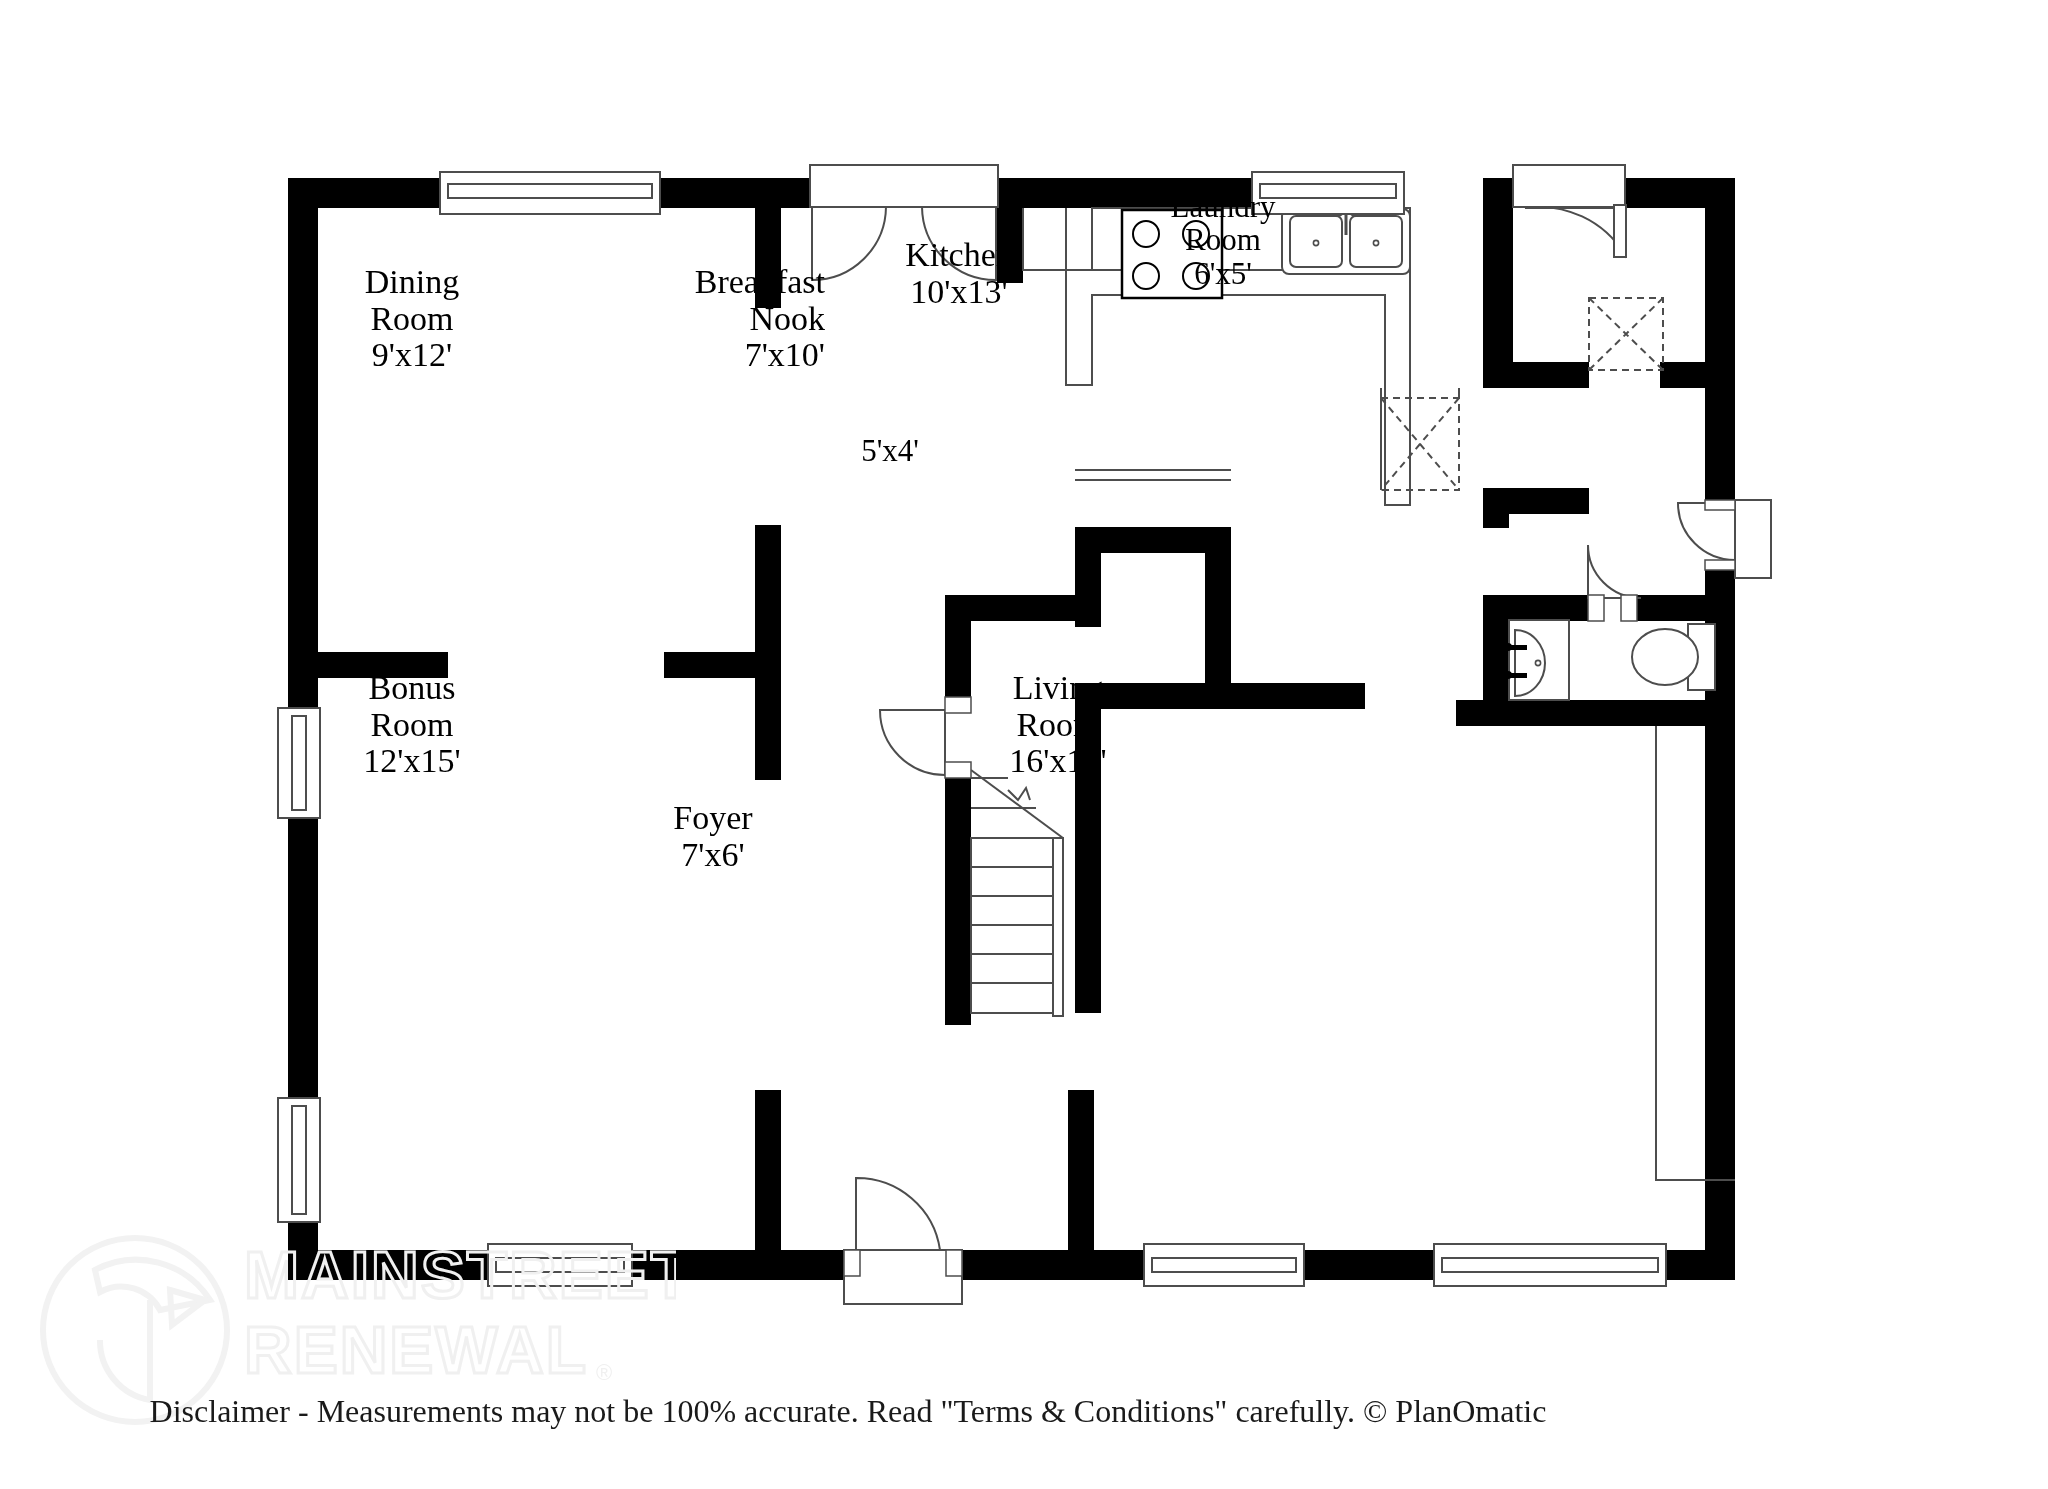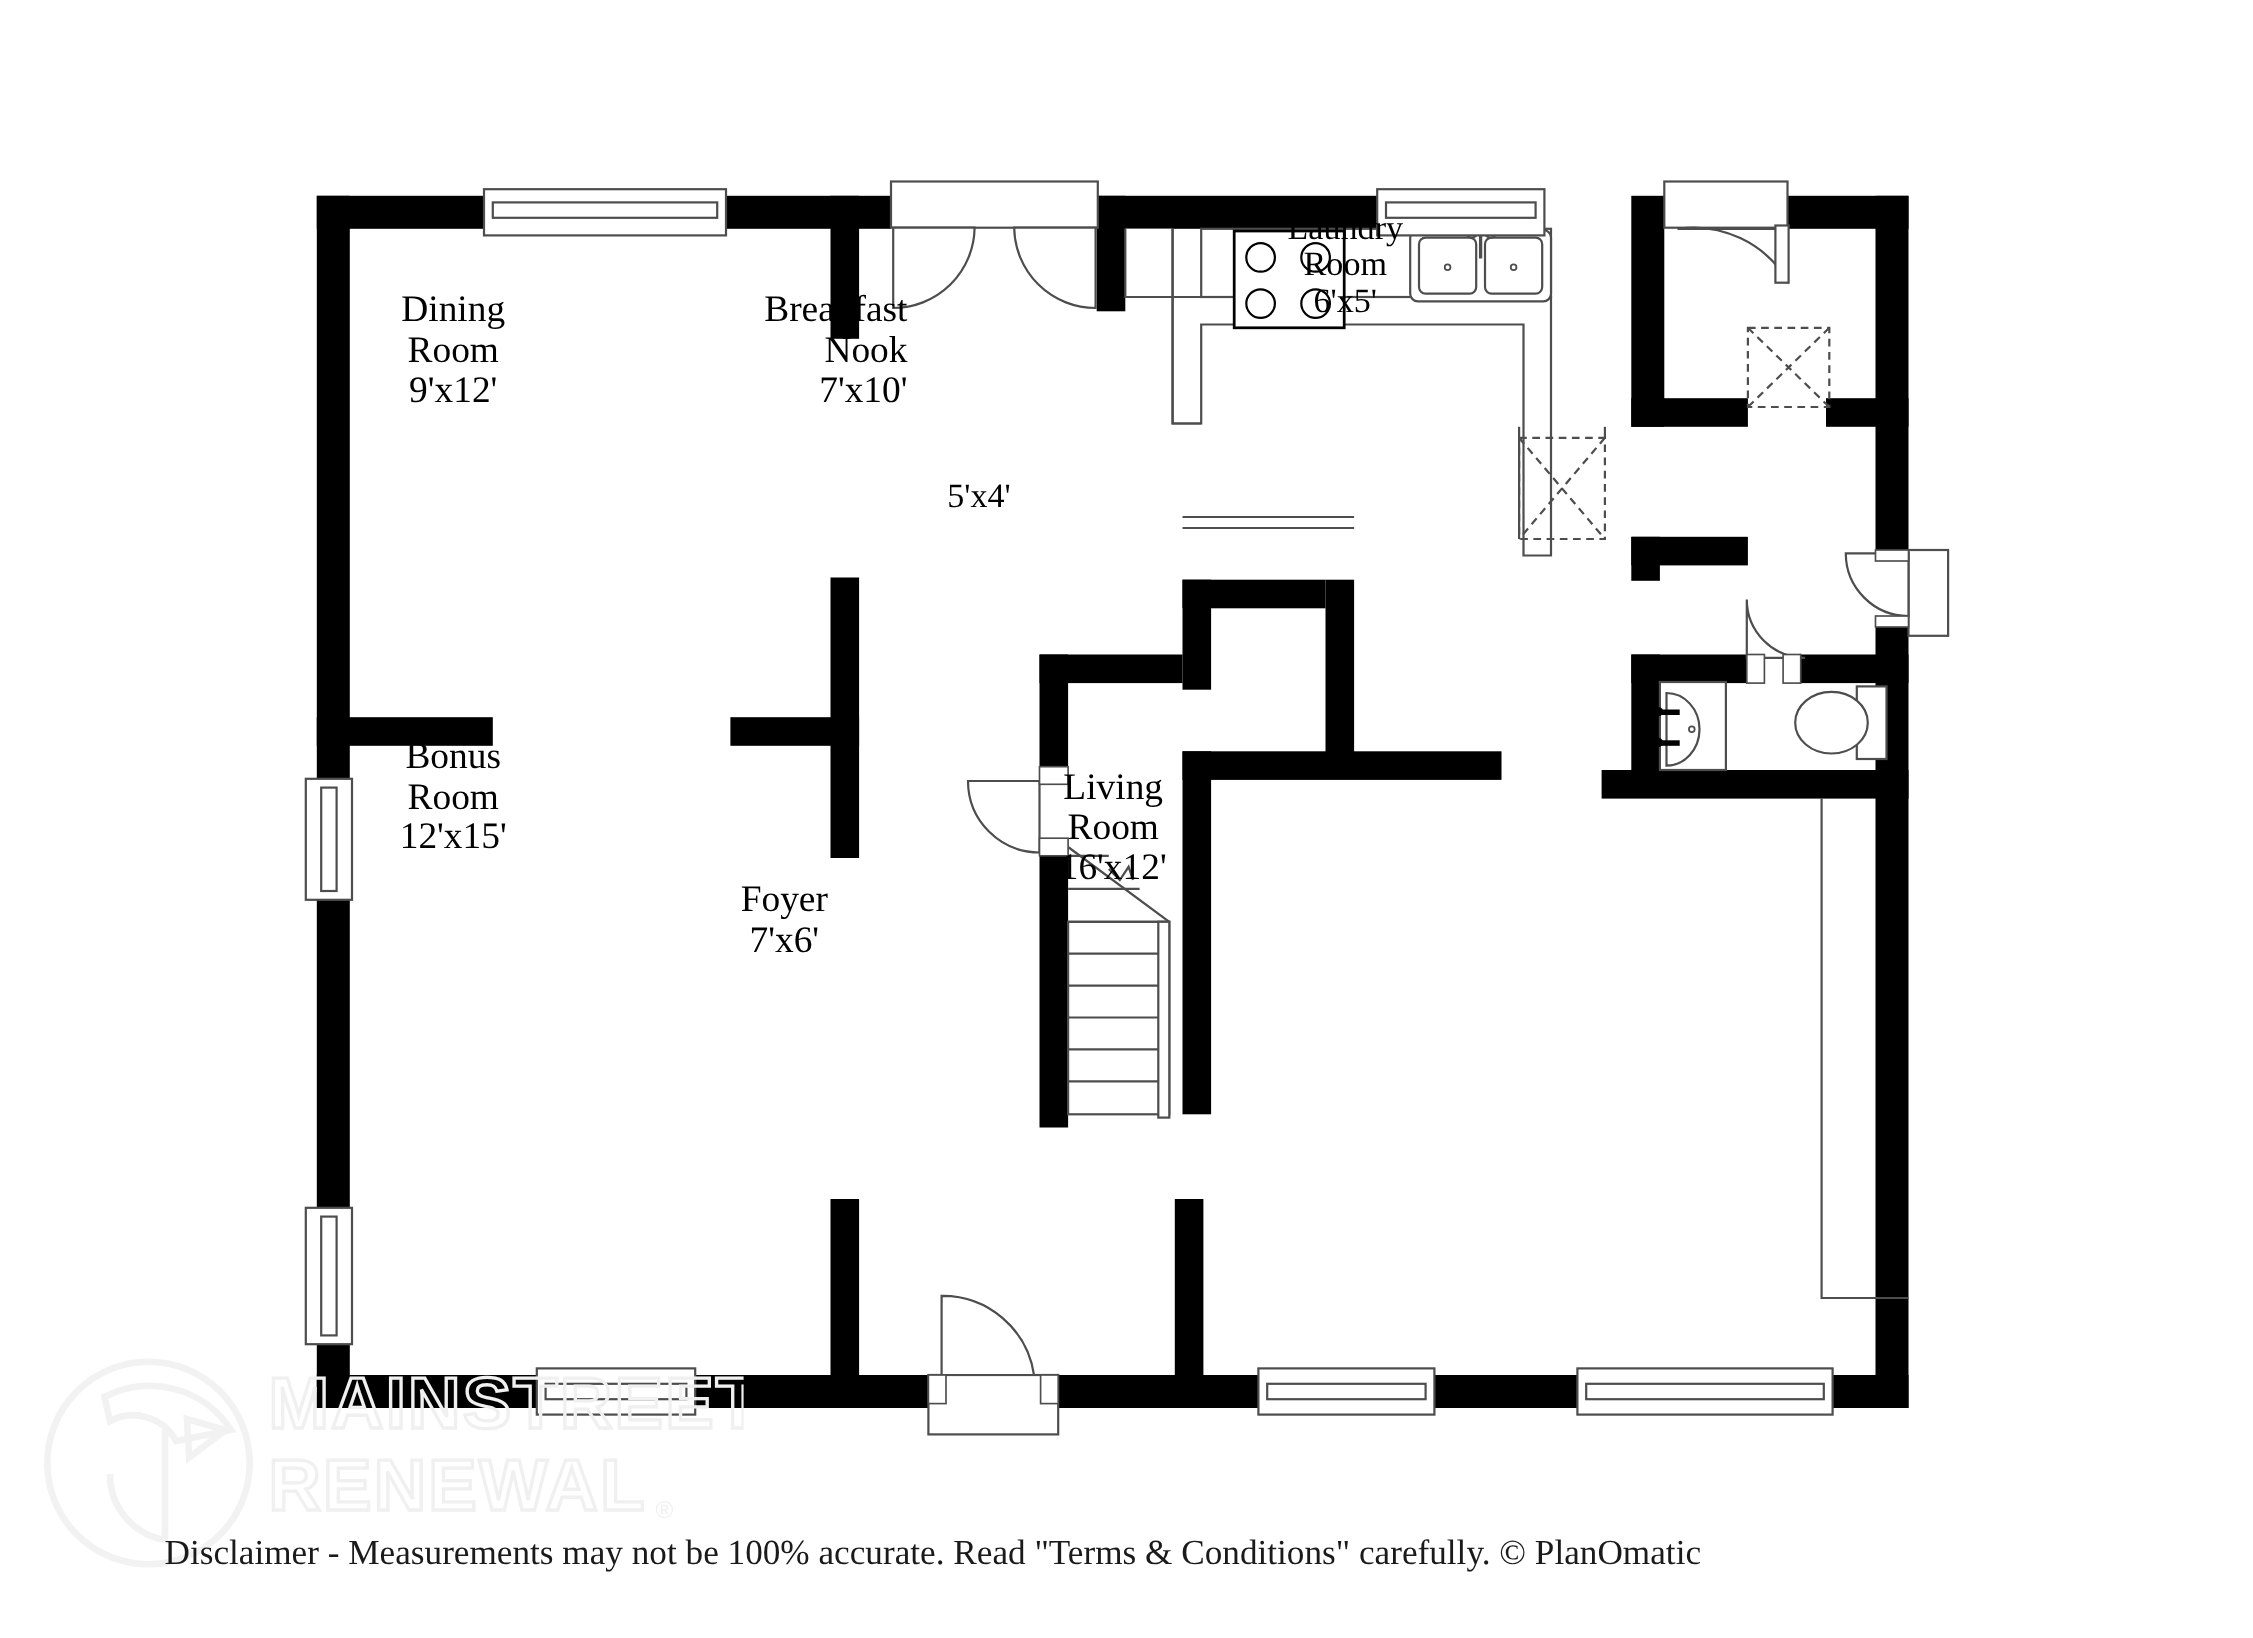--- a/index.html
+++ b/index.html
@@ -282,38 +282,42 @@
     <span class="rl-name">Room</span>
     <span class="rl-dim">9'x12'</span>
   </div>
 
   <div class="room-label rl-size-lg" style="left:585px; top:264px; width:240px;text-align:right;">
     <span class="rl-name">Breakfast</span>
     <span class="rl-name">Nook</span>
     <span class="rl-dim">7'x10'</span>
   </div>
 
+  <div class="room-label rl-size-lg" style="left:839px; top:237px; width:240px;">
+    <span class="rl-name">Kitchen</span>
+    <span class="rl-dim">10'x13'</span>
+  </div>
 
   <div class="room-label rl-size-md" style="left:1113px; top:190px; width:220px;">
     <span class="rl-name">Laundry</span>
     <span class="rl-name">Room</span>
     <span class="rl-dim">6'x5'</span>
   </div>
 
   <div class="room-label rl-size-md" style="left:790px; top:434px; width:200px;">
     <span class="rl-dim">5'x4'</span>
   </div>
 
   <div class="room-label rl-size-lg" style="left:292px; top:670px; width:240px;">
     <span class="rl-name">Bonus</span>
     <span class="rl-name">Room</span>
     <span class="rl-dim">12'x15'</span>
   </div>
 
-  <div class="room-label rl-size-lg" style="left:892px; top:670px; width:240px;margin-top:28px;">
+  <div class="room-label rl-size-lg" style="left:938px; top:670px; width:240px;">
     <span class="rl-name">Living</span>
     <span class="rl-name">Room</span>
     <span class="rl-dim">16'x12'</span>
   </div>
 
   <div class="room-label rl-size-lg" style="left:593px; top:800px; width:240px;">
     <span class="rl-name">Foyer</span>
     <span class="rl-dim">7'x6'</span>
   </div>
 

